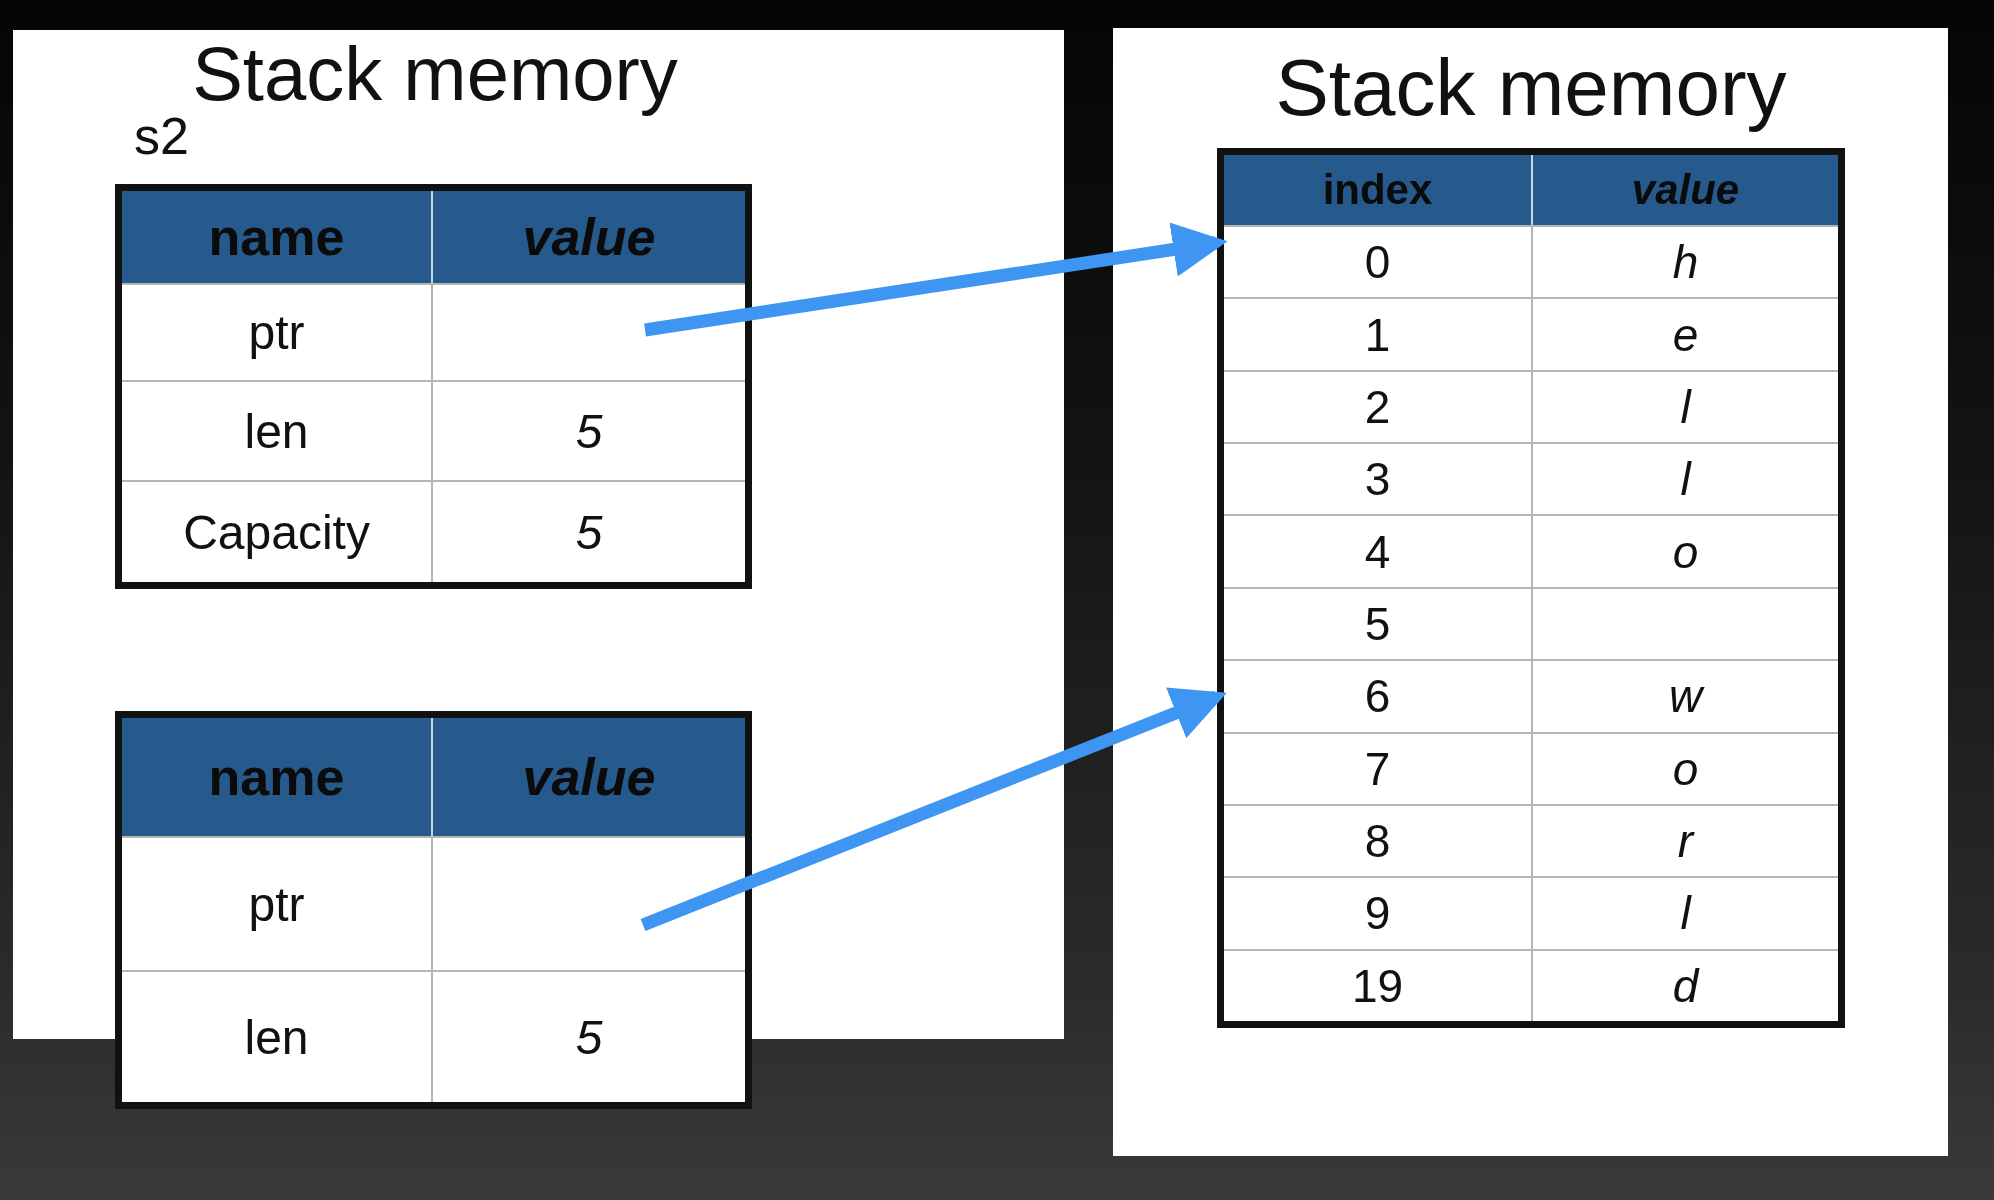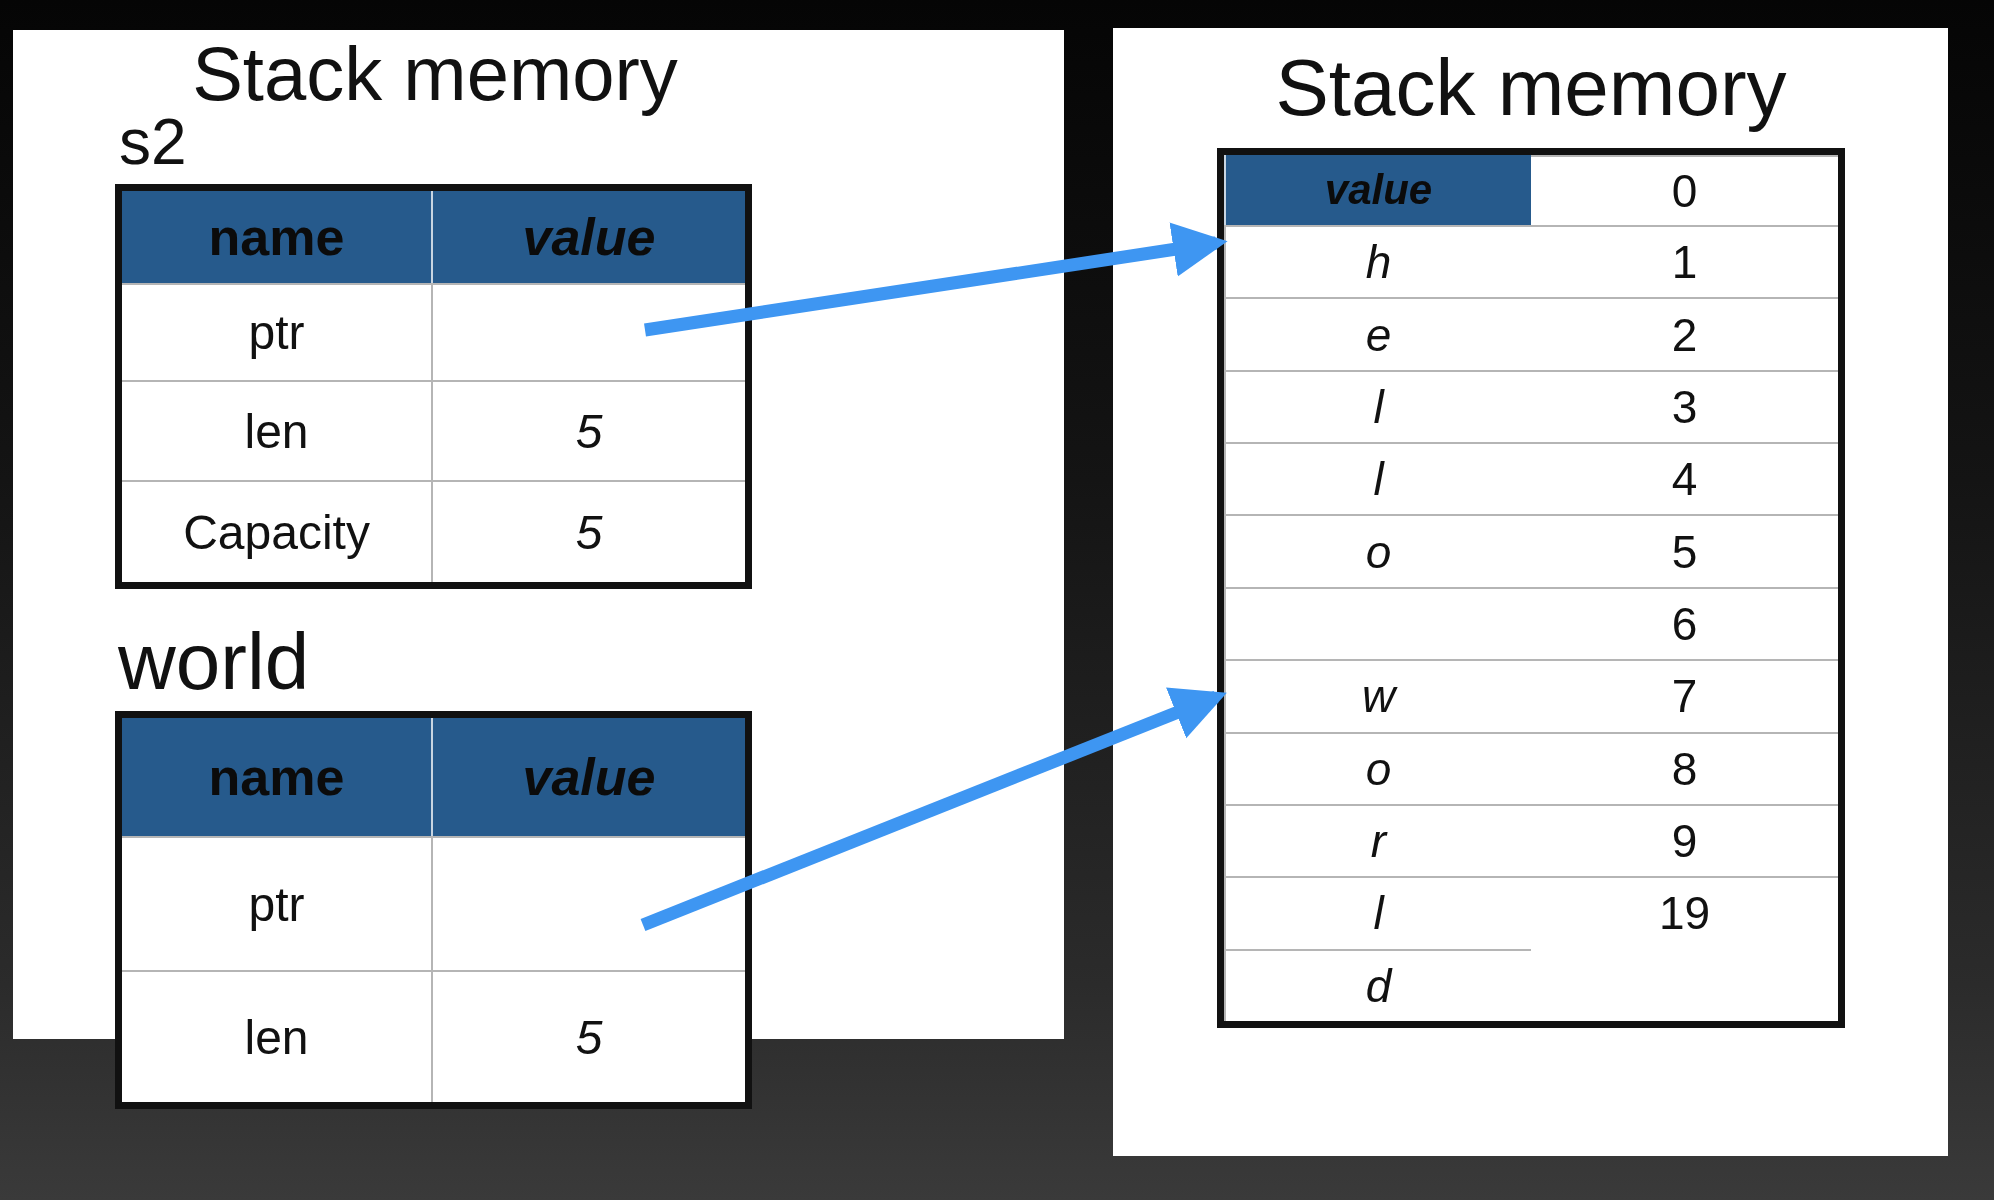--- a/index.html
+++ b/index.html
@@ -20,21 +20,21 @@
   .panel-right{left:1113px;top:28px;width:835px;height:1128px;}
 
   .big-title{
     position:absolute;text-align:center;font-weight:400;
     color:var(--ink);letter-spacing:0px;line-height:1.1;white-space:nowrap;
   }
   .stack-title{left:102px;top:2px;width:640px;font-size:76px;}
   .heap-title{left:104px;top:16px;width:628px;font-size:80px;}
 
   .var-label{position:absolute;font-weight:400;color:var(--ink);line-height:1;white-space:nowrap;}
-  .label-s2{left:106px;top:80px;font-size:64px;}
+  .label-s2{left:121px;top:80px;font-size:52px;}
   .label-world{left:105px;top:592px;font-size:80px;}
 
   .tbl{
     position:absolute;display:grid;background:#fff;
     border:7px solid var(--border);
   }
   .tbl-s2{left:102px;top:154px;width:637px;height:405px;
     grid-template-columns:309px 1fr;grid-template-rows:92px 97px 100px 1fr;}
   .tbl-world{left:102px;top:681px;width:637px;height:398px;
     grid-template-columns:309px 1fr;grid-template-rows:118px 134px 1fr;}
@@ -72,38 +72,38 @@
     <div class="cell rline">ptr</div>
     <div class="cell rline col2"></div>
 
     <div class="cell rline">len</div>
     <div class="cell rline col2">5</div>
 
     <div class="cell rline">Capacity</div>
     <div class="cell rline col2">5</div>
   </div>
 
-  <div class="var-label label-world">world</div>
 
   <div class="tbl tbl-world">
     <div class="cell th">name</div>
     <div class="cell th col2">value</div>
 
     <div class="cell rline">ptr</div>
     <div class="cell rline col2"></div>
 
     <div class="cell rline">len</div>
     <div class="cell rline col2">5</div>
   </div>
 </section>
 
 <section class="panel panel-right">
   <h1 class="big-title heap-title">Stack memory</h1>
 
   <div class="tbl tbl-heap">
+    <div class="cell th">index</div>
     <div class="cell th col2">value</div>
 
     <div class="cell rline">0</div>
     <div class="cell rline col2">h</div>
 
     <div class="cell rline">1</div>
     <div class="cell rline col2">e</div>
 
     <div class="cell rline">2</div>
     <div class="cell rline col2">l</div>

